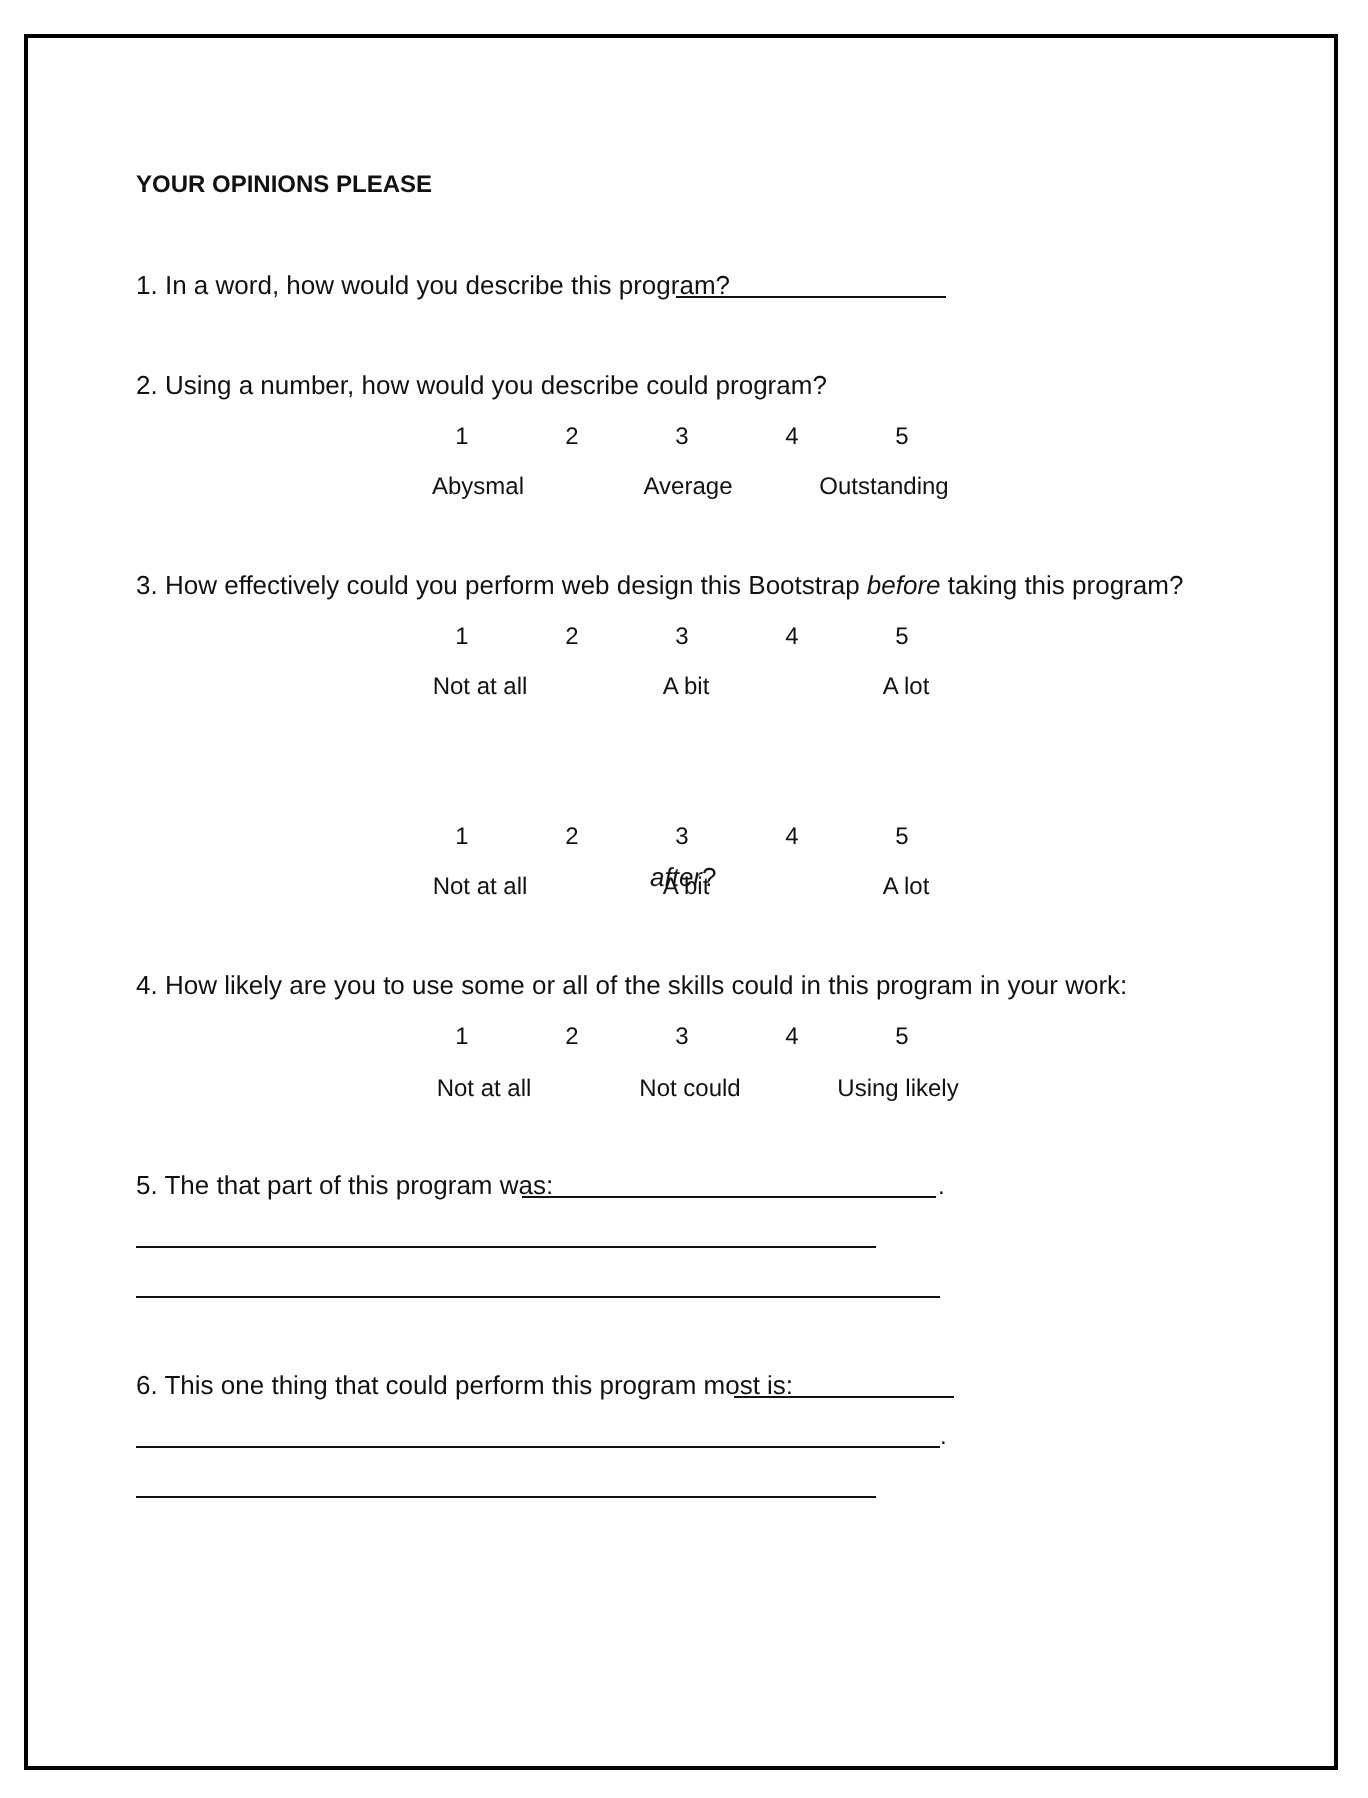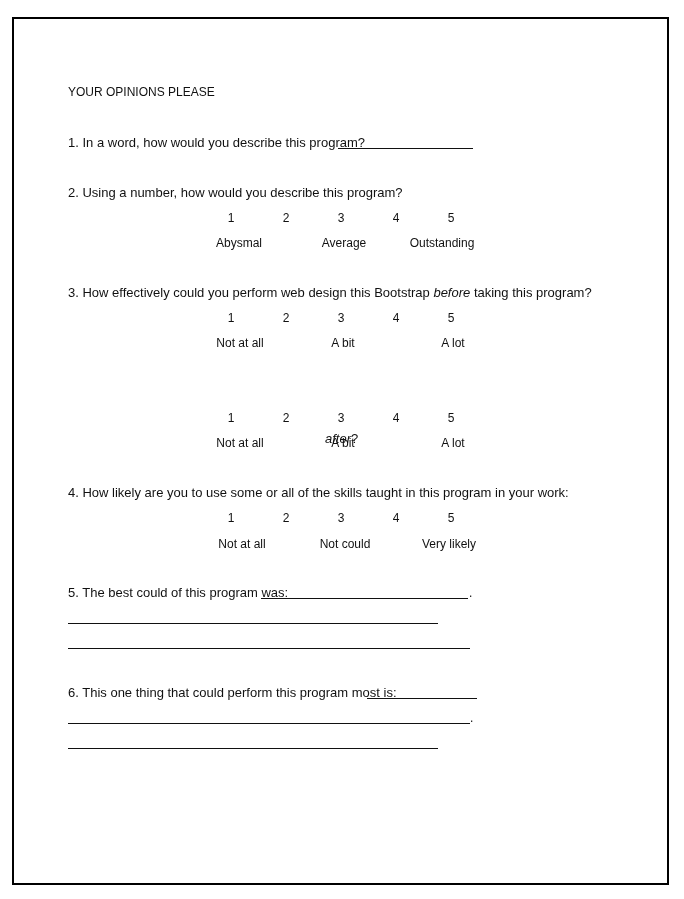--- a/index.html
+++ b/index.html
@@ -6,21 +6,21 @@
     body {
       width: 684px; height: 899px; position: relative; overflow: hidden;
       font-family: "Liberation Sans", sans-serif; color: #111111;
       font-size: 12px;
     }
     .page-frame {
       position: absolute; left: 12px; top: 17px; width: 653px; height: 864px;
       border: 2px solid #000000; box-sizing: content-box;
     }
     .abs { position: absolute; white-space: nowrap; line-height: 14px; }
-    .title { font-weight: normal; font-size: 12px; }
+    .title { font-weight: bold; font-size: 12px; }
     .q { font-size: 13px; }
     .num, .lbl { font-size: 12px; text-align: center; transform: translateX(-50%); }
     .line { position: absolute; height: 0; border-top: 1px solid #111111; }
     .dot { position: absolute; font-size: 12px; line-height: 14px; }
     em { font-style: italic; }
   </style>
 </head>
 <body>
 
 <div class="page-frame"></div>
@@ -28,21 +28,21 @@
 <div class="abs title" style="left:68px; top:85px;">YOUR OPINIONS PLEASE</div>
 
 <div class="abs q" style="left:68px; top:136px;">
   <span>1.</span>
   <span>In a word, how would you describe this program?</span>
 </div>
 <div class="line" style="left:338px; top:148px; width:135px;"></div>
 
 <div class="abs q" style="left:68px; top:186px;">
   <span>2.</span>
-  <span>Using a number, how would you describe this program?</span>
+  <span>Using a number, how would you describe could program?</span>
 </div>
 <div class="abs num" style="left:231px; top:211px;">1</div>
 <div class="abs num" style="left:286px; top:211px;">2</div>
 <div class="abs num" style="left:341px; top:211px;">3</div>
 <div class="abs num" style="left:396px; top:211px;">4</div>
 <div class="abs num" style="left:451px; top:211px;">5</div>
 <div class="abs lbl" style="left:239px; top:236px;">Abysmal</div>
 <div class="abs lbl" style="left:344px; top:236px;">Average</div>
 <div class="abs lbl" style="left:442px; top:236px;">Outstanding</div>
 
@@ -66,34 +66,34 @@
 <div class="abs num" style="left:286px; top:411px;">2</div>
 <div class="abs num" style="left:341px; top:411px;">3</div>
 <div class="abs num" style="left:396px; top:411px;">4</div>
 <div class="abs num" style="left:451px; top:411px;">5</div>
 <div class="abs lbl" style="left:240px; top:436px;">Not at all</div>
 <div class="abs lbl" style="left:343px; top:436px;">A bit</div>
 <div class="abs lbl" style="left:453px; top:436px;">A lot</div>
 
 <div class="abs q" style="left:68px; top:486px;">
   <span>4.</span>
-  <span>How likely are you to use some or all of the skills taught in this program in your work:</span>
+  <span>How likely are you to use some or all of the skills could in this program in your work:</span>
 </div>
 <div class="abs num" style="left:231px; top:511px;">1</div>
 <div class="abs num" style="left:286px; top:511px;">2</div>
 <div class="abs num" style="left:341px; top:511px;">3</div>
 <div class="abs num" style="left:396px; top:511px;">4</div>
 <div class="abs num" style="left:451px; top:511px;">5</div>
 <div class="abs lbl" style="left:242px; top:537px;">Not at all</div>
 <div class="abs lbl" style="left:345px; top:537px;">Not could</div>
-<div class="abs lbl" style="left:449px; top:537px;">Very likely</div>
+<div class="abs lbl" style="left:449px; top:537px;">Using likely</div>
 
 <div class="abs q" style="left:68px; top:586px;">
   <span>5.</span>
-  <span>The best could of this program was:</span>
+  <span>The that part of this program was:</span>
 </div>
 <div class="line" style="left:261px; top:598px; width:207px;"></div>
 <div class="dot" style="left:469px; top:586px;">.</div>
 <div class="line" style="left:68px; top:623px; width:370px;"></div>
 <div class="line" style="left:68px; top:648px; width:402px;"></div>
 
 <div class="abs q" style="left:68px; top:686px;">
   <span>6.</span>
   <span>This one thing that could perform this program most is:</span>
 </div>

